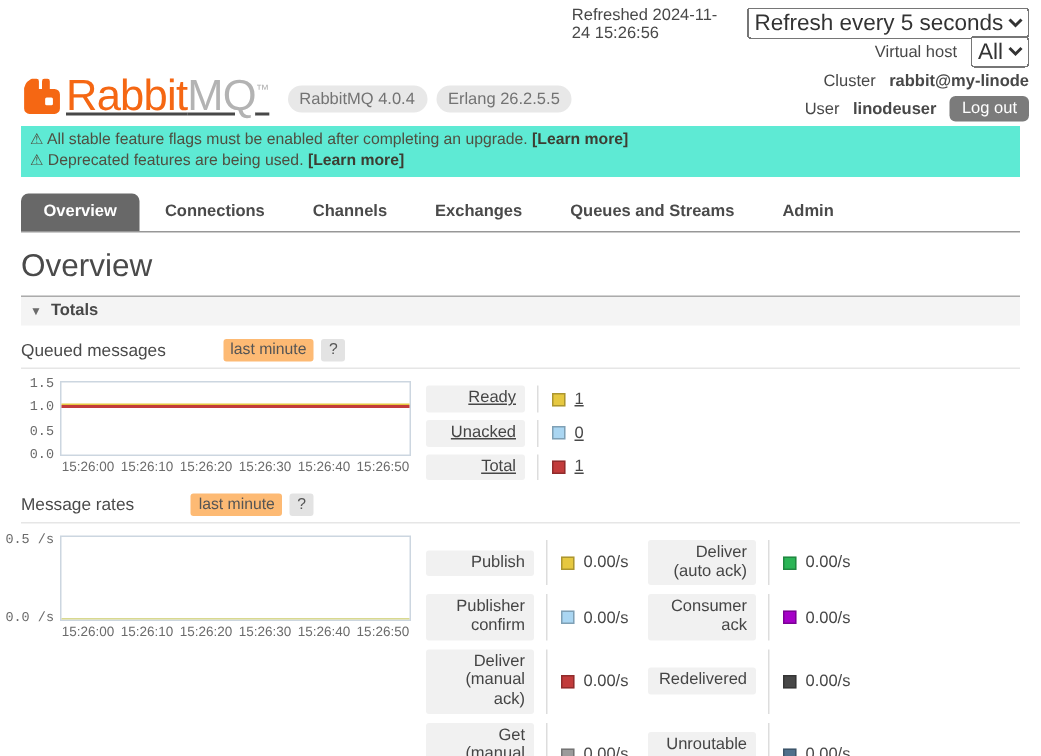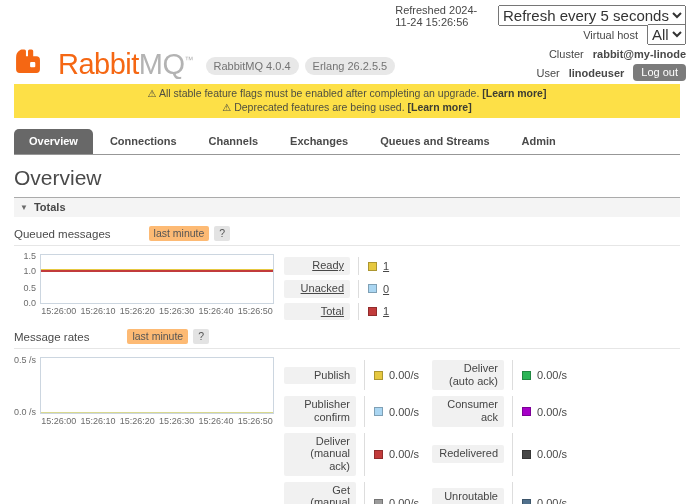--- a/index.html
+++ b/index.html
@@ -3,37 +3,37 @@
 <meta charset="utf-8">
 <style>
   * { margin:0; padding:0; box-sizing:border-box; }
   body { background:#fff; }
   .page { width:694px; height:504px; font-family:"Liberation Sans",sans-serif;
           font-size:11px; color:#484848; background:#fff; overflow:hidden; position:relative; }
 
   
   .hdr { display:flex; justify-content:space-between; padding:5px 8px 0 14px; }
   .hdr-left { display:flex; align-items:flex-end; gap:12px; padding-top:4px; }
-  .logo { display:flex; align-items:flex-start; gap:17px; cursor:pointer; }
+  .logo { display:flex; align-items:center; gap:3px; cursor:pointer;text-decoration:underline; }
   .logo svg { display:block; }
   .brand { font-size:29px; letter-spacing:-0.5px; }
   .brand .rabbit { color:#f56713; }
   .brand .mq { color:#b3b3b3; }
   .brand sup { font-size:9px; color:#b3b3b3; letter-spacing:0; }
   .badges { display:flex; gap:6px; margin-bottom:6px; }
   .badge { background:#e8e8e8; color:#737373; padding:3px 8px; border-radius:9px; font-size:11px; white-space:nowrap; }
   .hdr-right { display:flex; flex-direction:column; align-items:flex-end; gap:2px; padding-top:2px; }
   .hr-row { display:flex; align-items:center; gap:9px; height:17px; }
   select { font-size:15px; font-family:"Liberation Sans",sans-serif; color:#333; }
   .b { font-weight:bold; }
   .logout-btn { background:#7b7b7b; color:#fff; border:none; border-radius:4px;
                 padding:2px 8px 3px; font-size:11px; cursor:pointer; font-family:"Liberation Sans",sans-serif; }
 
   
-  .banner { margin:3px 14px 0; background:#fde047; text-align:center; padding:3px 6px 4px;
+  .banner { margin:3px 14px 0; background:#5eead4; padding:3px 6px 4px;
             font-size:10.5px; color:#4f4f41; line-height:1.3; }
   .banner .link { font-weight:bold; color:#3d3d32; cursor:pointer; }
   .warn { font-size:10px; }
 
   
   .tabs { margin:11px 14px 0; border-bottom:1px solid #979797; display:flex; gap:2px; }
   .tab { padding:6px 15px 7px; font-weight:bold; font-size:11px; color:#4a4a4a; cursor:pointer; }
   .tab.active { background:#686868; color:#fff; border-radius:5px 5px 0 0; }
 
   
@@ -42,21 +42,21 @@
                 padding:3px 6px 4px; font-weight:bold; display:flex; align-items:center; gap:6px; cursor:pointer; }
   .tri { font-size:8px; color:#6b6b6b; }
 
   .sec-h { margin:9px 14px 0; padding-bottom:4px; border-bottom:1px solid #e6e6e6;
            display:flex; align-items:center; gap:5px; font-size:11.5px; color:#4a4a4a; }
   .mini-badge { background:#fdba74; color:#555; padding:1px 5px 2px; border-radius:2px; font-size:10.5px; cursor:pointer;margin-left:33px; }
   .help-badge { background:#e3e3e3; color:#555; padding:1px 5px 2px; border-radius:2px; font-size:10.5px; cursor:pointer; }
 
   .chart-row { display:flex; margin:8px 14px 0; gap:10px; }
   .chart-block { width:260px; flex:none; }
-  .chart-grid { display:flex; }
+  .chart-grid { display:flex;font-family:Liberation Mono, monospace; }
   .ylabels { position:relative; width:26px; flex:none; font-size:9px; color:#6b6b6b; }
   .ylabels span { position:absolute; right:4px; transform:translateY(-50%); white-space:nowrap; }
   .plot { position:relative; border:1px solid #ccd6e0; background:#fff; flex:1; }
   .plot.h1x { height:50px; }
   .plot.h2x { height:57px; }
   .pline { position:absolute; left:0; right:0; }
   .xlabels { position:relative; height:13px; margin-left:26px; font-size:9px; color:#6b6b6b; }
   .xlabels span { position:absolute; top:2px; transform:translateX(-50%); white-space:nowrap; }
   .xlabels span:nth-child(1){left:8%} .xlabels span:nth-child(2){left:24.8%}
   .xlabels span:nth-child(3){left:41.6%} .xlabels span:nth-child(4){left:58.4%}

